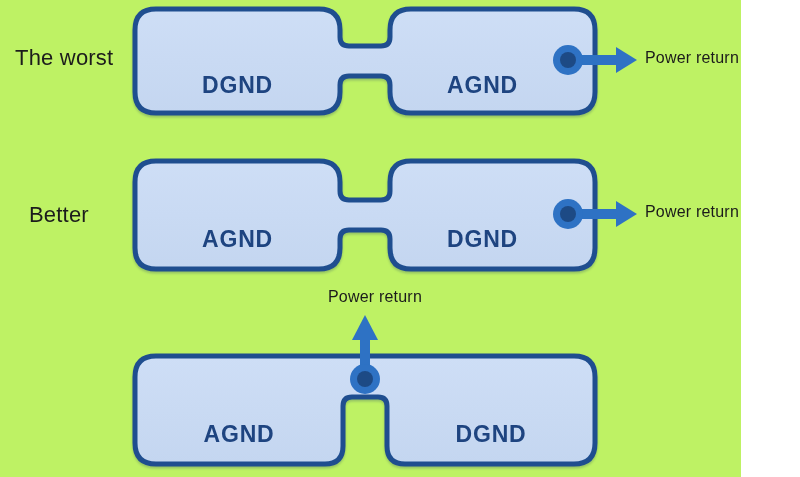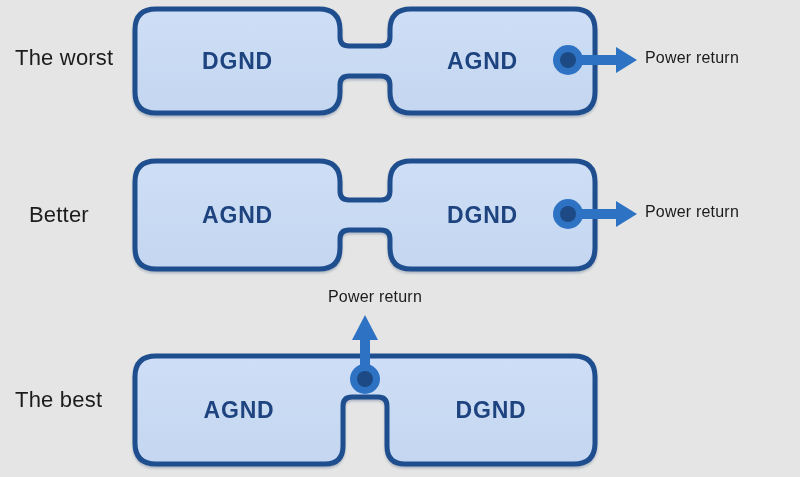--- a/index.html
+++ b/index.html
@@ -1,19 +1,19 @@
 <!DOCTYPE html>
 <html><head>
 <meta charset="utf-8">
 <style>
   html,body{margin:0;padding:0;}
   .stage{
     position:relative;
-    width:800px;height:477px;
-    background:#e5e5e5;
+    width:741px;height:477px;
+    background:#bef264;
     overflow:hidden;
     font-family:"Liberation Sans", sans-serif;
   }
   svg{position:absolute;left:0;top:0;}
   .plane-shape{
     fill:url(#planeFill);
     stroke:#1f4e8f;
     stroke-width:5;
     stroke-linejoin:round;
     filter:drop-shadow(0 2px 1px rgba(25,55,100,0.25));
@@ -23,21 +23,21 @@
   .dot-inner{fill:#1d4a85;}
   .txt{position:absolute;line-height:1;white-space:nowrap;}
   .quality-label{
     font-size:22px;color:#1c1c1c;letter-spacing:0.2px;
   }
   .power-label{
     font-size:16px;color:#1b1b1b;letter-spacing:0.2px;
   }
   .plane-label{
     font-size:23px;font-weight:700;color:#1e4480;
-    letter-spacing:0.8px;text-align:center;
+    letter-spacing:0.8px;text-align:center;margin-top:24px;
   }
 </style>
 </head>
 <body>
 
 <div class="stage">
 
   <svg width="800" height="477" viewBox="0 0 800 477">
     <defs>
       <linearGradient id="planeFill" x1="0" y1="0" x2="0" y2="1">
@@ -86,18 +86,17 @@
   <div class="txt quality-label" style="left:15px;top:47px;">The worst</div>
   <div class="txt plane-label" style="left:135px;width:205px;top:50px;">DGND</div>
   <div class="txt plane-label" style="left:390px;width:185px;top:50px;">AGND</div>
   <div class="txt power-label" style="left:645px;top:50px;">Power return</div>
 
   <div class="txt quality-label" style="left:29px;top:204px;">Better</div>
   <div class="txt plane-label" style="left:135px;width:205px;top:204px;">AGND</div>
   <div class="txt plane-label" style="left:390px;width:185px;top:204px;">DGND</div>
   <div class="txt power-label" style="left:645px;top:204px;">Power return</div>
 
-  <div class="txt quality-label" style="left:15px;top:389px;">The best</div>
   <div class="txt power-label" style="left:375px;top:289px;transform:translateX(-50%);">Power return</div>
   <div class="txt plane-label" style="left:135px;width:208px;top:399px;">AGND</div>
   <div class="txt plane-label" style="left:387px;width:208px;top:399px;">DGND</div>
 
 </div>
 
 </body></html>

